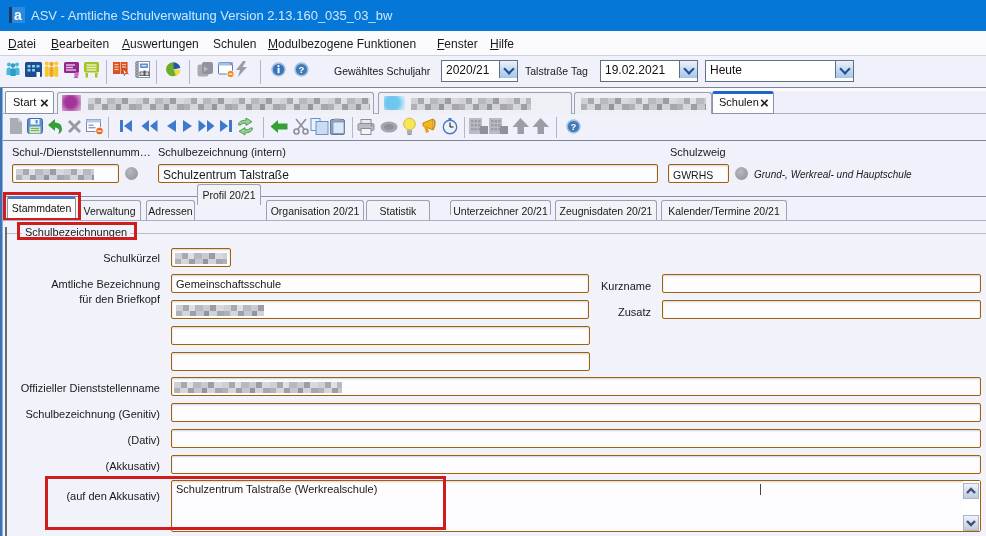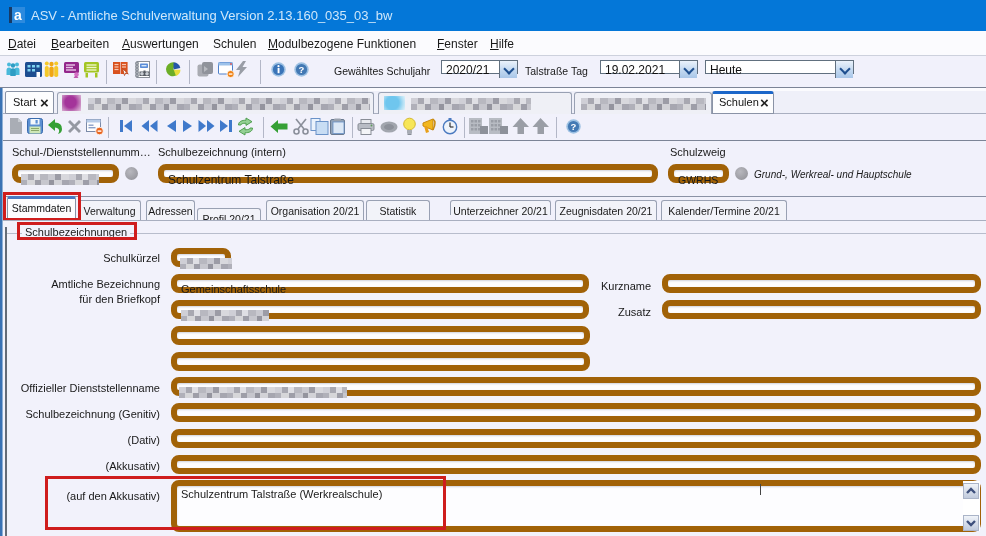--- a/index.html
+++ b/index.html
@@ -13,23 +13,23 @@
 .tabrow1{left:0;top:88px;width:986px;height:26px;background:#eff0f9;border-bottom:1px solid #a9afc0;}
 .toolbar2{left:0;top:114px;width:986px;height:27px;background:#f1f1fb;border-bottom:1px solid #7c8496;}
 .header{left:0;top:141px;width:986px;height:56px;background:#f1f1fb;border-bottom:1px solid #8a92a5;}
 .tabstrip{left:0;top:197px;width:986px;height:24px;background:#f1f1fb;}
 .tabline{left:0;top:220px;width:986px;height:1px;background:#a9afc0;}
 .content{left:0;top:221px;width:986px;height:315px;background:#f2f2fb;}
 .sep1{top:60px;width:1px;height:24px;background:#b3b7c7;}
 .sep2{top:117px;width:1px;height:21px;background:#b3b7c7;}
 .lbl{font-size:11px;color:#191919;white-space:nowrap;}
 .lblr{font-size:11px;color:#191919;white-space:nowrap;text-align:right;}
-.fld{background:#fdfdff;border:6px solid #a16207;border-radius:8px;box-shadow:inset 0 1px 2px rgba(90,100,130,.28);}
+.fld{background:#fdfdff;border:1px solid #a16207;border-radius:2px;box-shadow:inset 0 1px 2px rgba(90,100,130,.28);}
 .fld .t{position:absolute;left:4px;top:3px;font-size:12px;color:#191919;white-space:nowrap;}
-.combo{height:14px;background:#fff;border:1px solid #61707f;}
+.combo{height:22px;background:#fff;border:1px solid #61707f;}
 .combo .t{position:absolute;left:4px;top:2px;font-size:12px;color:#111;}
 .combo .btn{position:absolute;right:0;top:0;width:18px;height:17px;background:linear-gradient(#eaf2fb,#c2d8f0 55%,#a9c6e8);border-left:1px solid #61707f;}
 .combo .btn:after{content:"";position:absolute;left:4.5px;top:4px;width:6px;height:6px;border-right:2.4px solid #1e4f8f;border-bottom:2.4px solid #1e4f8f;transform:rotate(45deg);}
 .tab{position:absolute;background:#f2f3f9;border:1px solid #99a1b3;border-bottom:none;border-radius:3px 3px 0 0;font-size:10.5px;color:#191919;}
 .blur{position:absolute;overflow:hidden;}
 .blur i{position:absolute;left:0;width:100%;height:50%;}
 .blur .b1{top:0;background:repeating-linear-gradient(90deg,#cfcfd6 0 7px,#a8a8b1 7px 13px,#dfdfe4 13px 19px,#b8b8c0 19px 27px,#c9c9d0 27px 34px,#9c9ca6 34px 40px,#d8d8dd 40px 48px);}
 .blur .b2{top:50%;background:repeating-linear-gradient(90deg,#b0b0b9 0 6px,#d6d6d9 6px 14px,#9e9ea8 14px 20px,#c6c6cd 20px 28px,#94949e 28px 33px,#d2d2d7 33px 41px,#a6a6b0 41px 48px);}
 .redbox{position:absolute;border:3px solid #cf1d1d;}
 svg{position:absolute;overflow:visible;}
@@ -373,21 +373,21 @@
 <div class="a lbl" style="left:670px;top:146px">Schulzweig</div>
 <div class="a fld" style="left:668px;top:164px;width:61px;height:19px">
     <span class="t" style="font-size:10.5px;top:4px">GWRHS</span>
   </div>
 <div class="a" style="left:735px;top:167px;width:13px;height:13px;border-radius:50%;background:radial-gradient(circle at 40% 35%,#b8b8be,#8e8e95)"></div>
 <div class="a lbl" style="left:754px;top:169px;font-style:italic;font-size:10px">Grund-, Werkreal- und Hauptschule</div>
 <div class="a tabstrip"></div>
 <div class="a" style="left:7px;top:196px;width:69px;height:24px;background:#fdfdfe;border:1px solid #8a93a6;border-top:3px solid #4a7ac4;border-radius:3px 3px 0 0;font-size:10.5px;color:#111;text-align:center;line-height:19px">Stammdaten</div>
 <div class="tab" style="left:78px;top:200px;width:63px;height:21px;text-align:center;line-height:20px">Verwaltung</div>
 <div class="tab" style="left:146px;top:200px;width:49px;height:27px;text-align:center;line-height:20px">Adressen</div>
-<div class="tab" style="left:197px;top:208px;width:64px;height:21px;text-align:center;line-height:20px">Profil 20/21</div>
+<div class="tab" style="left:197px;top:184px;width:64px;height:21px;text-align:center;line-height:20px">Profil 20/21</div>
 <div class="tab" style="left:266px;top:200px;width:98px;height:36px;text-align:center;line-height:20px">Organisation 20/21</div>
 <div class="tab" style="left:366px;top:200px;width:64px;height:21px;text-align:center;line-height:20px">Statistik 20/21</div>
 <div class="tab" style="left:450px;top:200px;width:101px;height:15px;text-align:center;line-height:20px">Unterzeichner 20/21</div>
 <div class="tab" style="left:555px;top:200px;width:102px;height:21px;text-align:center;line-height:20px">Zeugnisdaten 20/21</div>
 <div class="tab" style="left:661px;top:200px;width:126px;height:21px;text-align:center;line-height:20px">Kalender/Termine 20/21</div>
 <div class="redbox" style="left:3px;top:192px;width:78px;height:29px"></div>
 <div class="a tabline"></div>
 <div class="a content"></div>
 <div class="a" style="left:0px;top:88px;width:2px;height:448px;background:#3a72b4"></div>
 <div class="a" style="left:2px;top:88px;width:1px;height:448px;background:#8fb0d6"></div>

